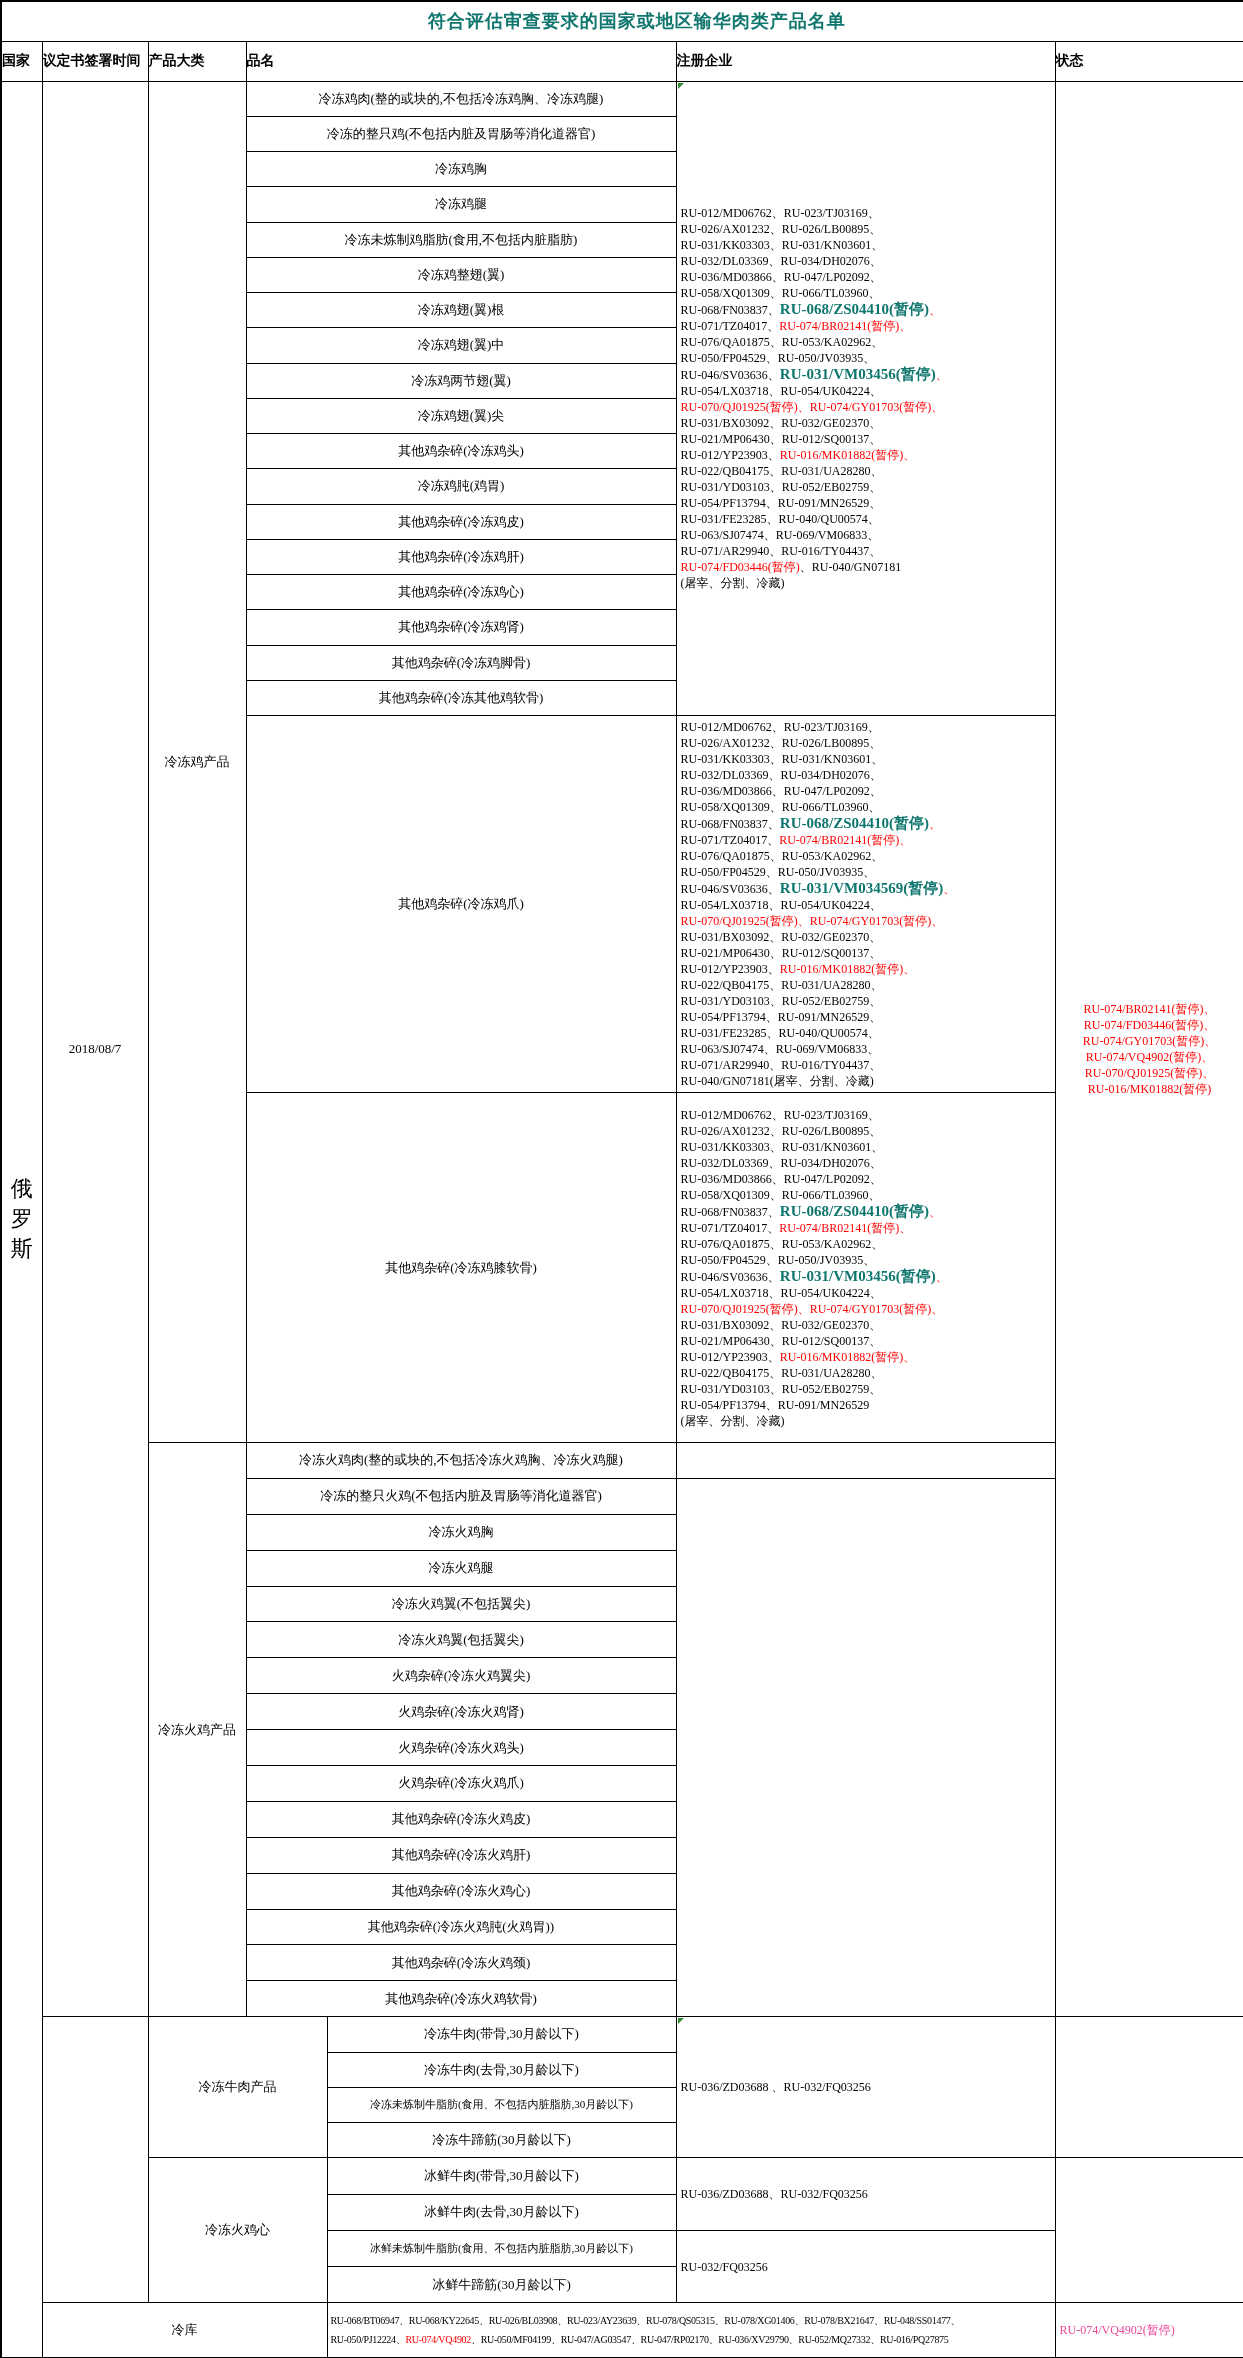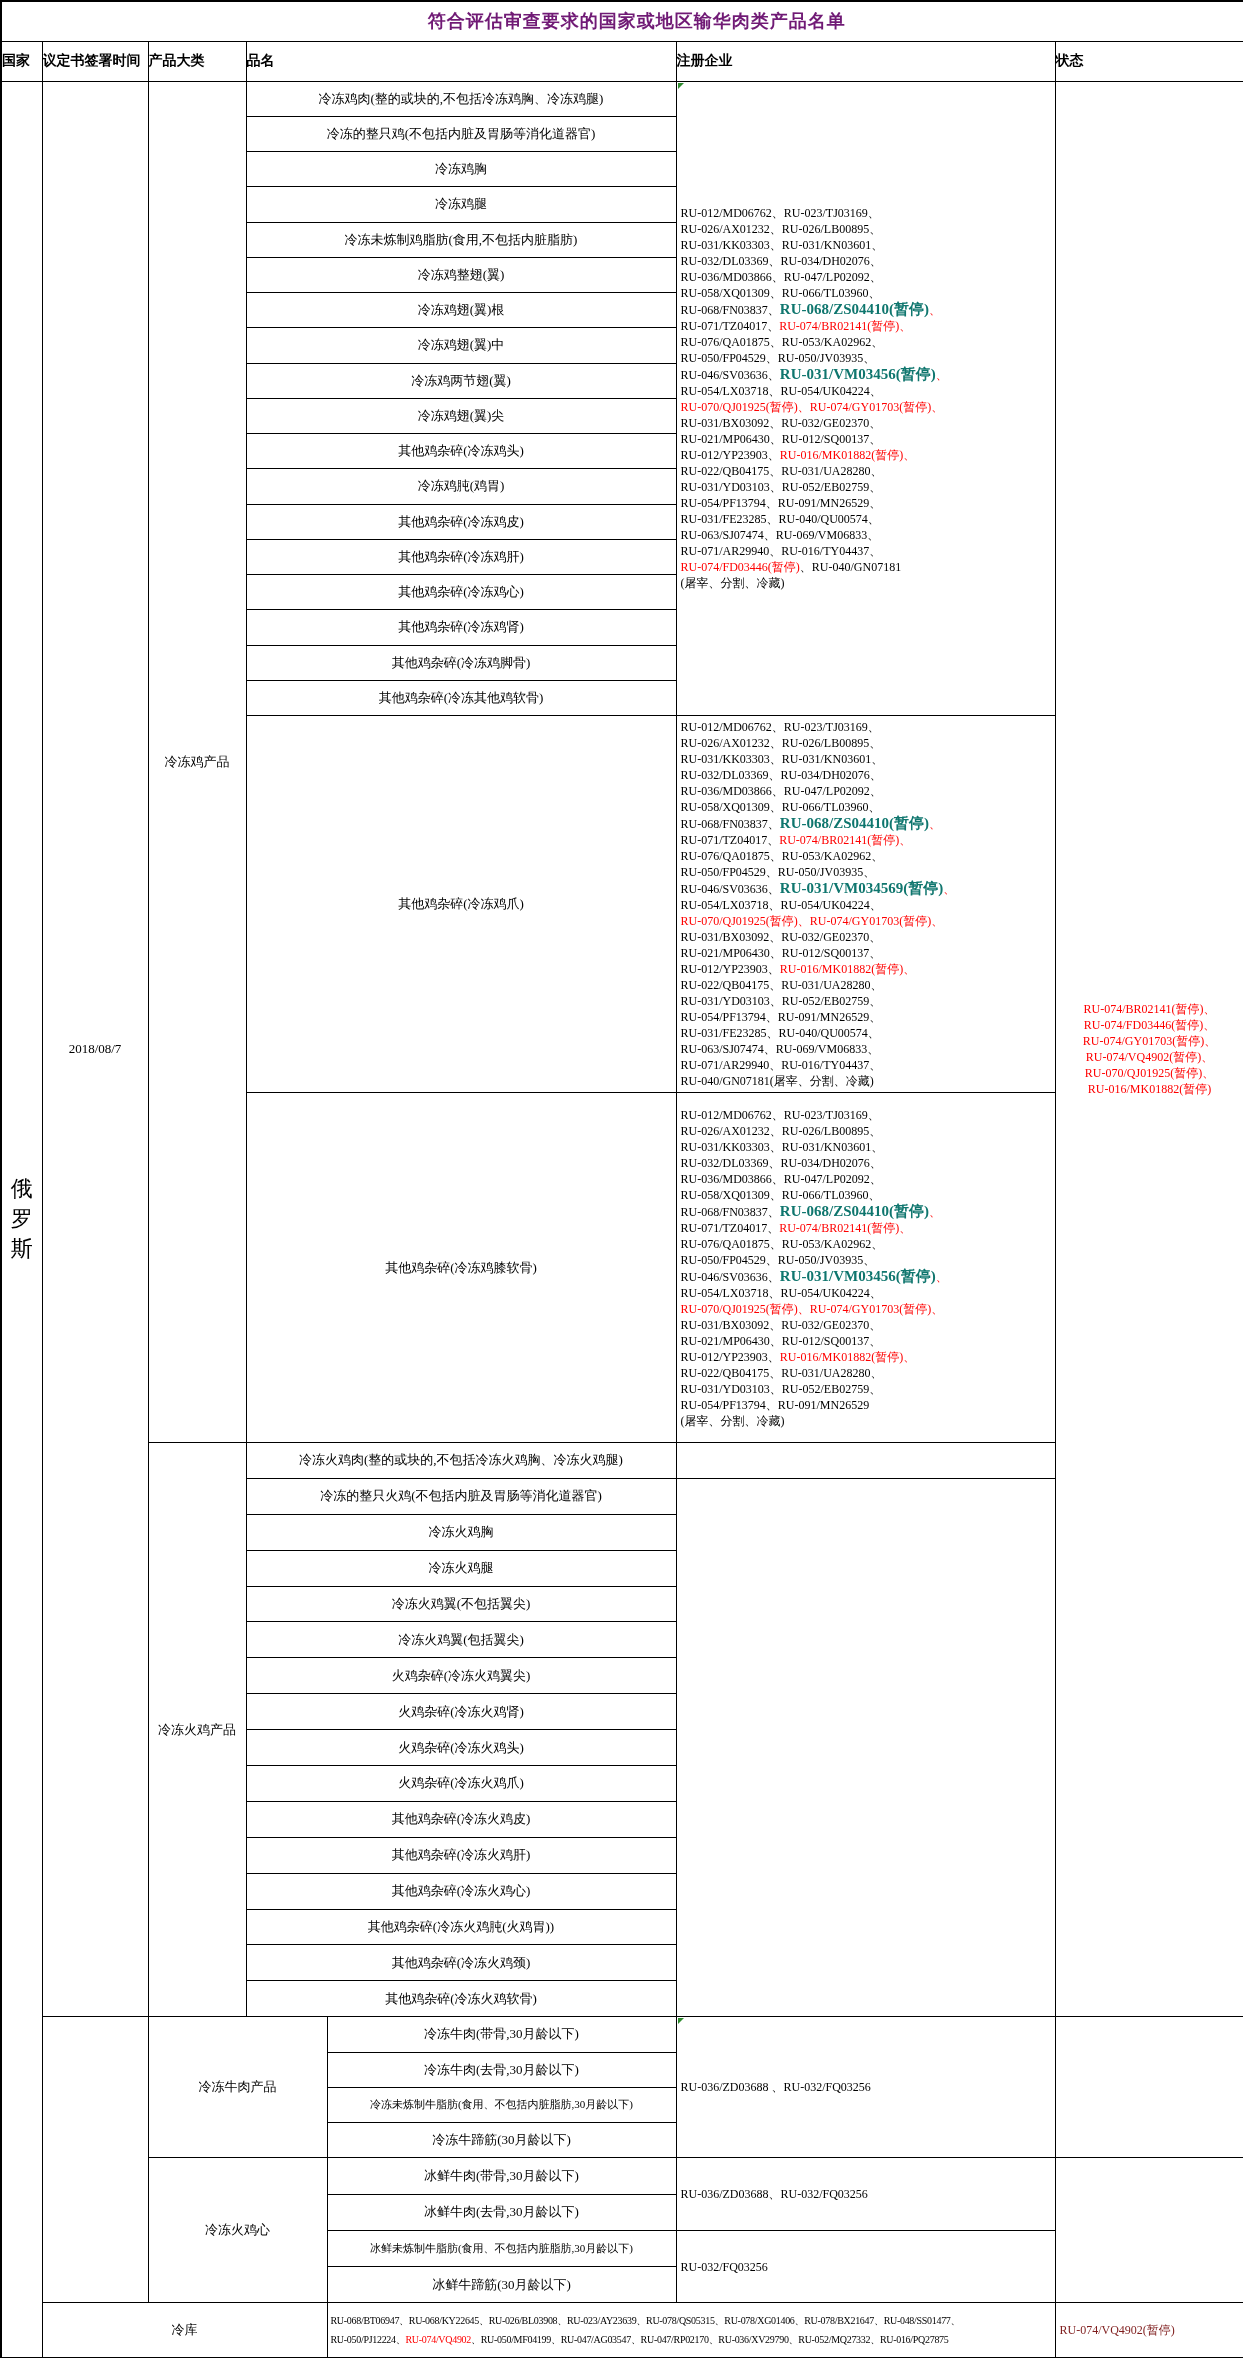--- a/index.html
+++ b/index.html
@@ -1,33 +1,33 @@
 <!DOCTYPE html>
 <html><head>
 <meta charset="utf-8">
 <style>
   html,body{margin:0;padding:0;background:#fff;}
   body{width:1243px;font-family:"Liberation Serif","DejaVu Serif",serif;color:#000;}
   table{border-collapse:collapse;table-layout:fixed;width:1243px;border:2px solid #000;}
   td{border:1px solid #000;padding:0;overflow:hidden;vertical-align:middle;}
-  .title-cell{text-align:center;font-weight:bold;font-size:18px;color:#701a75;letter-spacing:1px;padding-left:28px;}
+  .title-cell{text-align:center;font-weight:bold;font-size:18px;color:#0f766e;letter-spacing:1px;padding-left:28px;}
   .hdr{font-weight:bold;font-size:14px;white-space:nowrap;}
   .country{text-align:center;font-size:22px;line-height:30px;padding:2px;word-break:break-all;}
   .date{text-align:center;font-size:13px;white-space:nowrap;}
   .cat{text-align:center;font-size:13px;white-space:nowrap;}
   .name{text-align:center;font-size:13px;white-space:nowrap;}
   .name.sm{font-size:11px;}
   .ent{font-size:12px;line-height:16px;padding:1px 4px;text-align:left;}
   .line{white-space:nowrap;}
   .run-r{color:#f00;}
   .run-R{color:#0f766e;font-weight:bold;font-size:15px;}
   .status{text-align:center;color:#f00;font-size:12px;line-height:16px;padding:0 2px;}
   .coldlab{text-align:center;font-size:13px;}
   .coldent{font-size:10px;line-height:19px;letter-spacing:-0.3px;padding:0 3px;}
-  .coldstatus{color:#7f1d1d;font-size:12px;text-align:left;padding-left:4px;white-space:nowrap;}
+  .coldstatus{color:#ec4899;font-size:12px;text-align:left;padding-left:4px;white-space:nowrap;}
   .gt{position:relative;}
   .gt::before{content:"";position:absolute;top:1px;left:1px;border-top:6px solid #2e8b2e;border-right:6px solid transparent;}
 </style>
 </head>
 <body>
 
 <table id="sheet">
   <colgroup>
     <col style="width:41px">
       <col style="width:106px">

